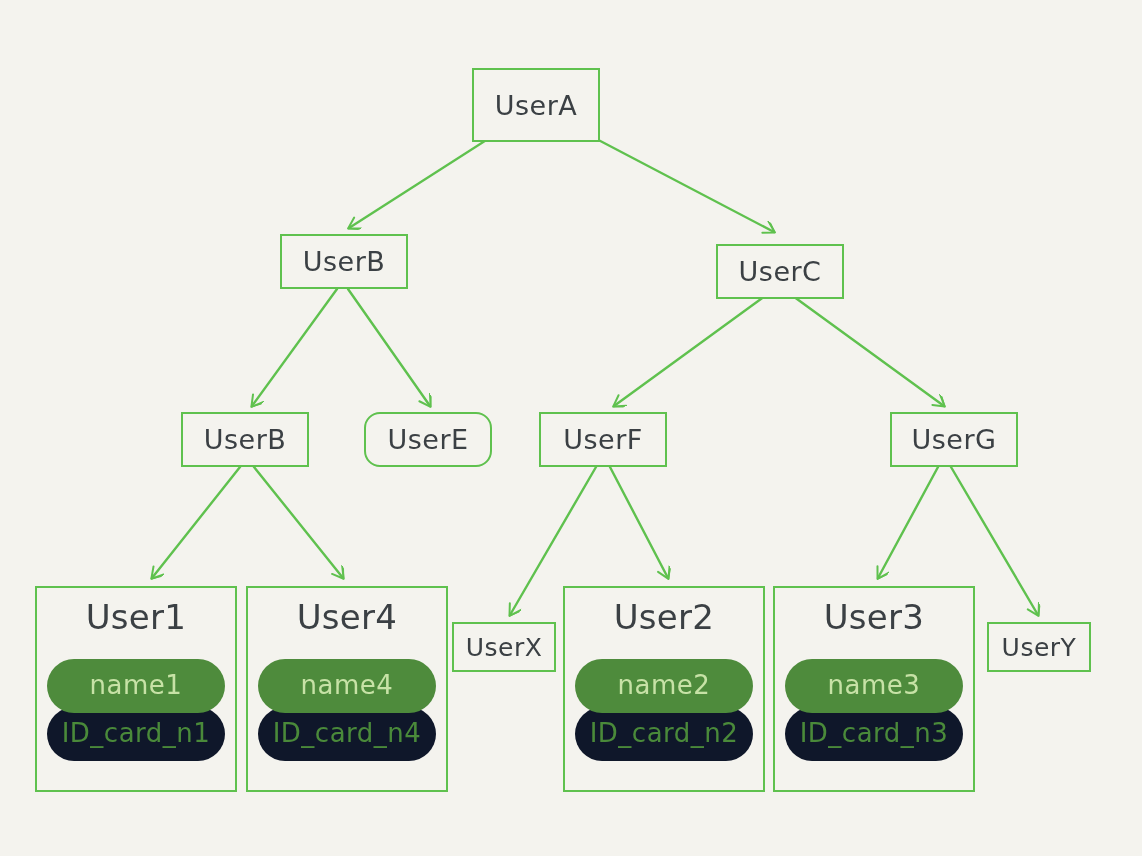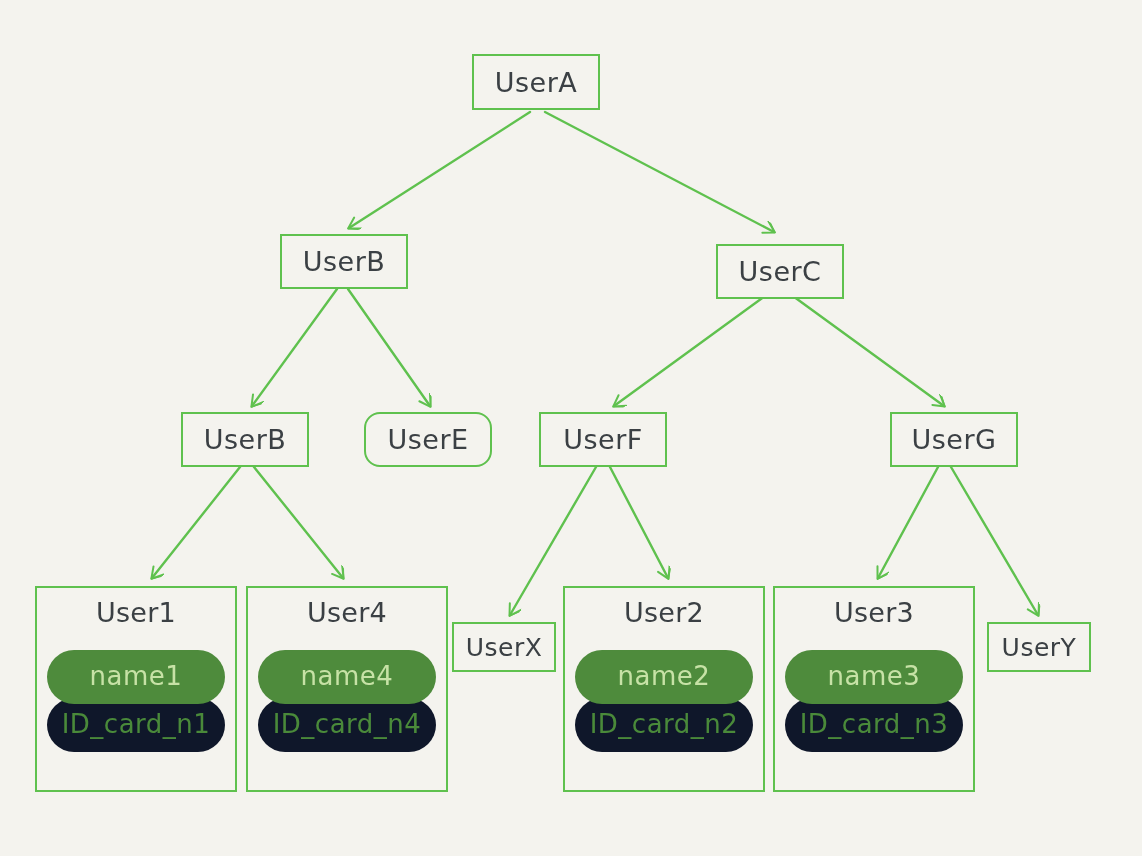--- a/index.html
+++ b/index.html
@@ -30,21 +30,21 @@
 
   
   .node.composite{
     display:block;
     padding:0;
     background:#f4f3ee;
   }
   .composite .title{
     text-align:center;
     color:#3b4044;
-    font-size:27px;
+    font-size:34px;
     padding-top:9px;
     padding-bottom:4px;
     letter-spacing:0.3px;
   }
   .composite .fields{
     padding:0 10px 10px 10px;
     margin-top:18px;
   }
   .pill{
     box-sizing:border-box;
@@ -106,21 +106,21 @@
       <path d="M596 467 L510 615" marker-end="url(#ah2)"></path>
 
       <path d="M610 467 L668 578" marker-end="url(#ah2)"></path>
 
       <path d="M938 467 L878 578" marker-end="url(#ah2)"></path>
 
       <path d="M951 467 L1038 615" marker-end="url(#ah2)"></path>
     </g>
   </svg>
 
-  <div class="node simple" style="left:472px;top:54px;width:128px;height:56px;">
+  <div class="node simple" style="left:472px;top:68px;width:128px;height:74px;">
     <span>UserA</span>
   </div>
 
   <div class="node simple" style="left:280px;top:234px;width:128px;height:55px;">
     <span>UserB</span>
   </div>
 
   <div class="node simple" style="left:716px;top:236px;width:128px;height:55px;margin-top:8px;">
     <span>UserC</span>
   </div>

